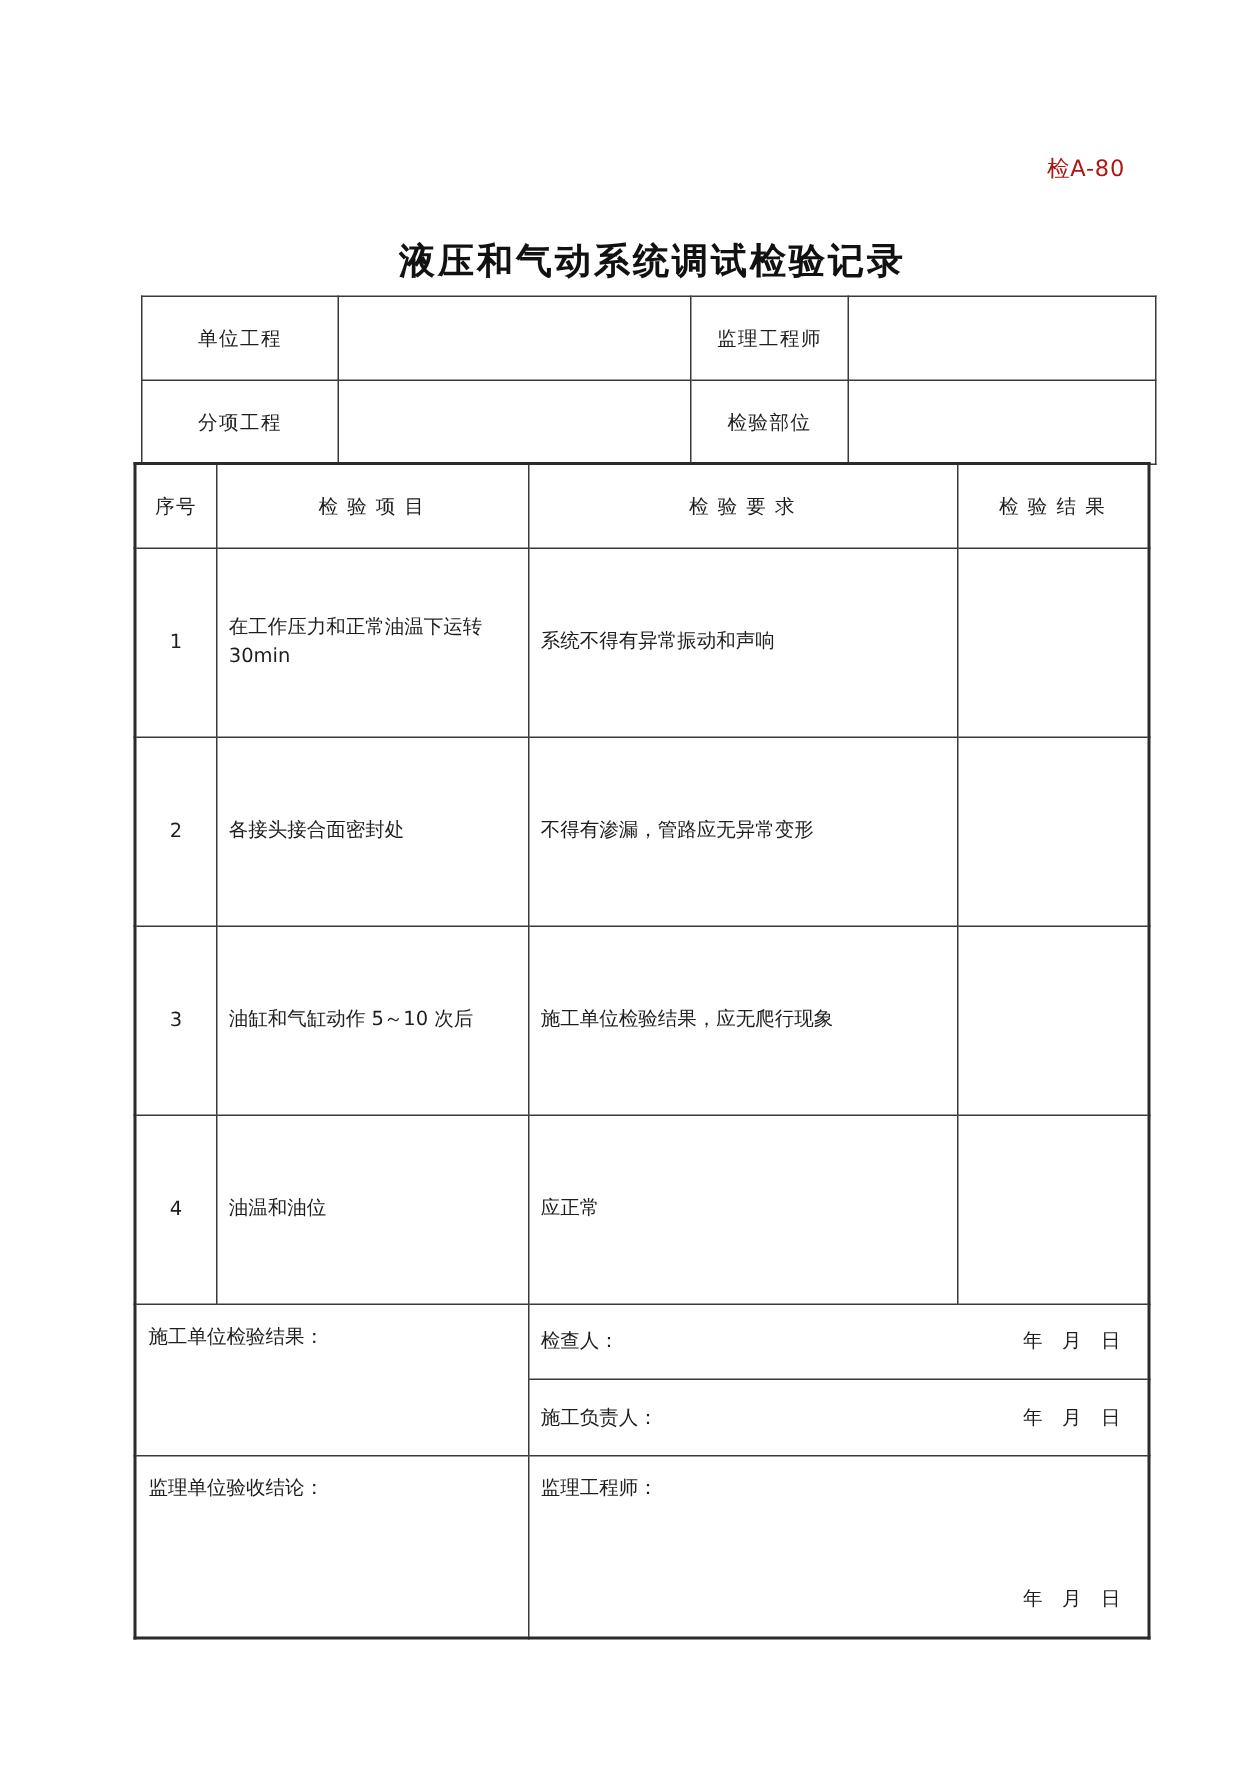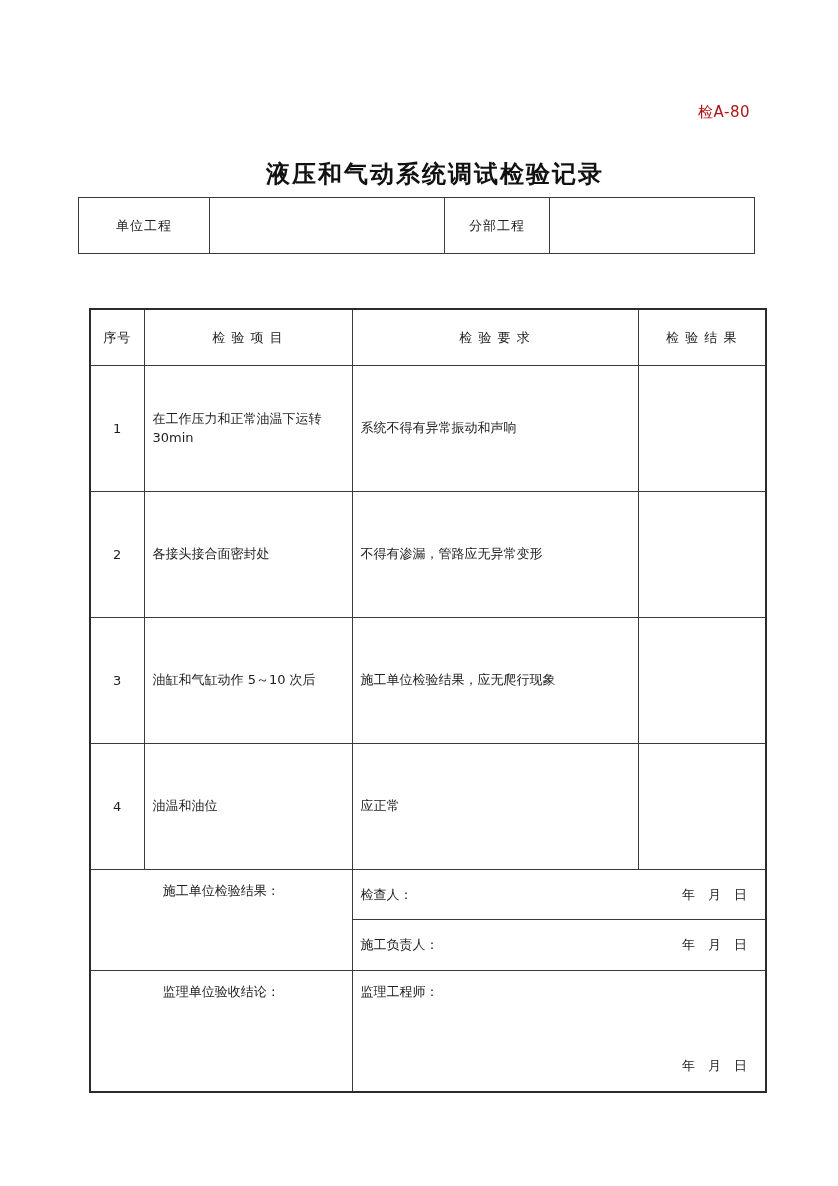--- a/index.html
+++ b/index.html
@@ -14,31 +14,31 @@
     font-size:15px;letter-spacing:0.5px;
   }
   .title{
     position:absolute;top:142px;left:0;width:100%;
     text-align:center;font-size:24px;font-weight:bold;
     letter-spacing:2px;margin:16px;color:#111;
   }
   table{border-collapse:collapse;table-layout:fixed;}
   td,th{border:1px solid #3a3a3a;overflow:hidden;font-weight:normal;}
   
-  .info-table{position:absolute;top:197px;left:78px;width:676px;padding-left:26px;}
+  .info-table{position:absolute;top:197px;left:94px;width:676px;padding-left:26px;}
   .info-table td{height:53px;}
   .info-table .lbl{text-align:center;letter-spacing:1px;}
   
   .main-table{position:absolute;top:308px;left:89px;width:676px;border:2px solid #2b2b2b;padding-left:45px;}
   .main-table th{height:53px;text-align:center;letter-spacing:1px;}
   .main-table td.num{text-align:center;}
   .main-table tr.data-row td{height:123px;vertical-align:middle;}
   .main-table td.text{padding:0 8px;line-height:1.45;text-align:left;}
   
-  td.block-label{vertical-align:top;text-align:center;padding:12px 8px;}
+  td.block-label{vertical-align:top;text-align:left;padding:12px 8px;}
   tr.sign-row td.sign-cell{padding:0;}
   .sign-line{line-height:49px;padding:0 18px 0 8px;white-space:nowrap;}
   .sign-line .date{float:right;}
   td.engineer-cell{position:relative;vertical-align:top;text-align:left;padding:12px 8px;height:96px;}
   .engineer-cell .date-bottom{position:absolute;right:18px;bottom:16px;}
   .r1{height:49px;}
   .r2{height:50px;font-family:Liberation Serif, serif;}
 </style>
 </head>
 <body>
@@ -52,21 +52,27 @@
     <colgroup>
         <col style="width:131px">
         <col style="width:235px">
         <col style="width:105px">
         <col style="width:205px">
       </colgroup>
     <tbody>
         <tr>
       <td class="lbl">单位工程</td>
       <td></td>
-      <td class="lbl">分部工程</td>
+      <td class="lbl">监理工程师</td>
+      <td></td>
+    </tr>
+    <tr>
+      <td class="lbl">分项工程</td>
+      <td></td>
+      <td class="lbl">检验部位</td>
       <td></td>
     </tr>
   </tbody>
     </table>
 
   <table class="main-table">
     <colgroup>
         <col style="width:54px">
         <col style="width:208px">
         <col style="width:286px">

